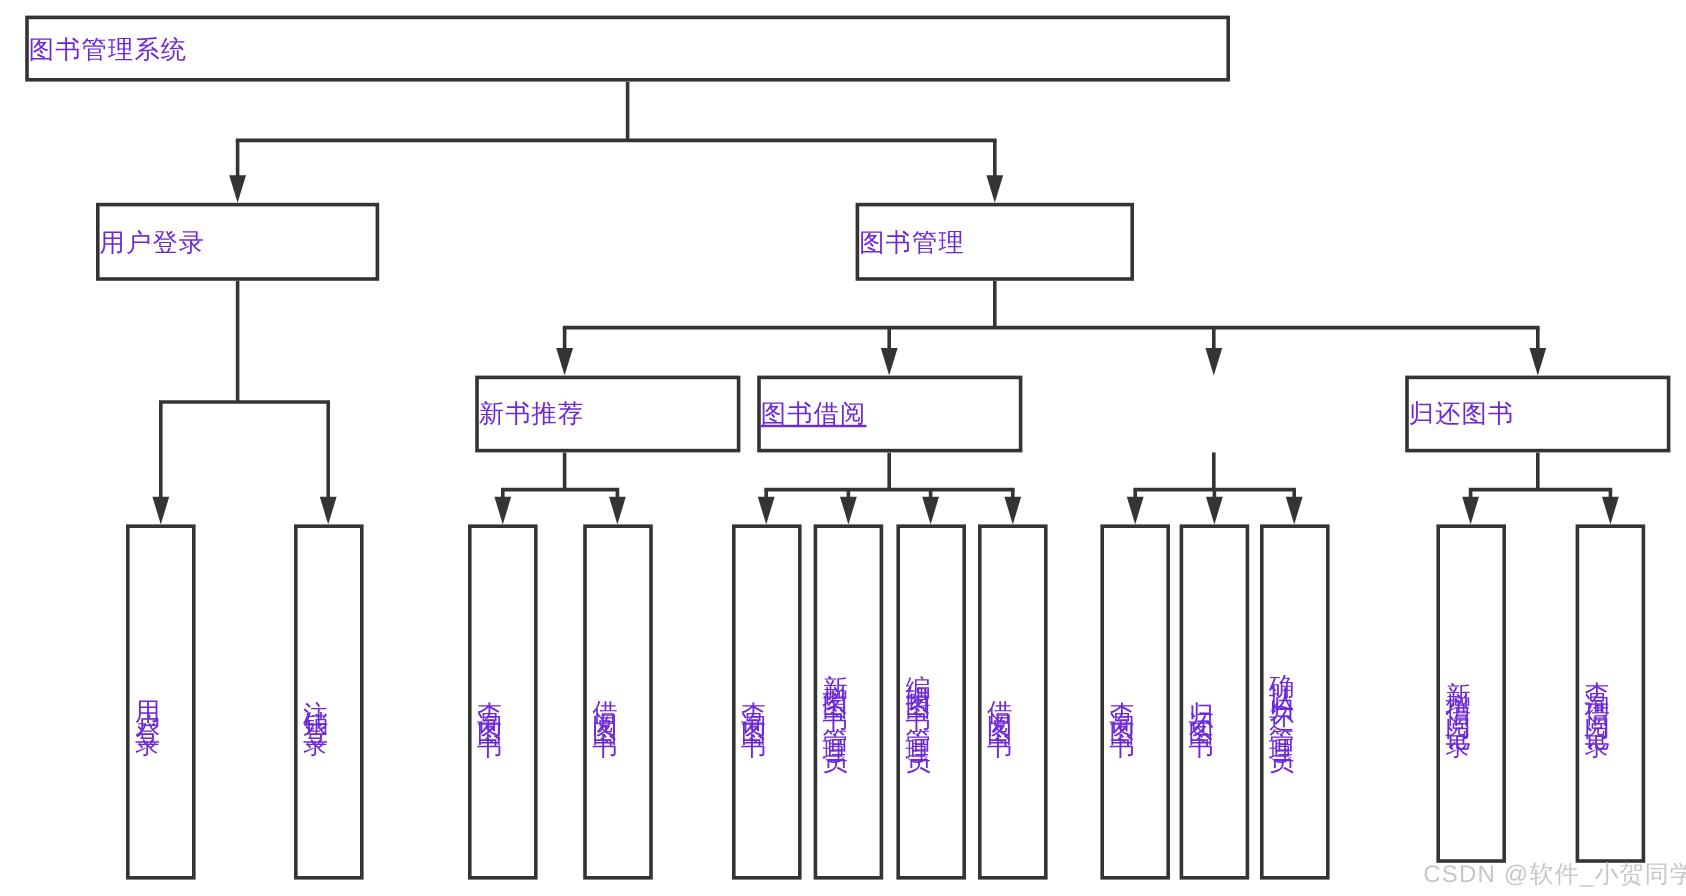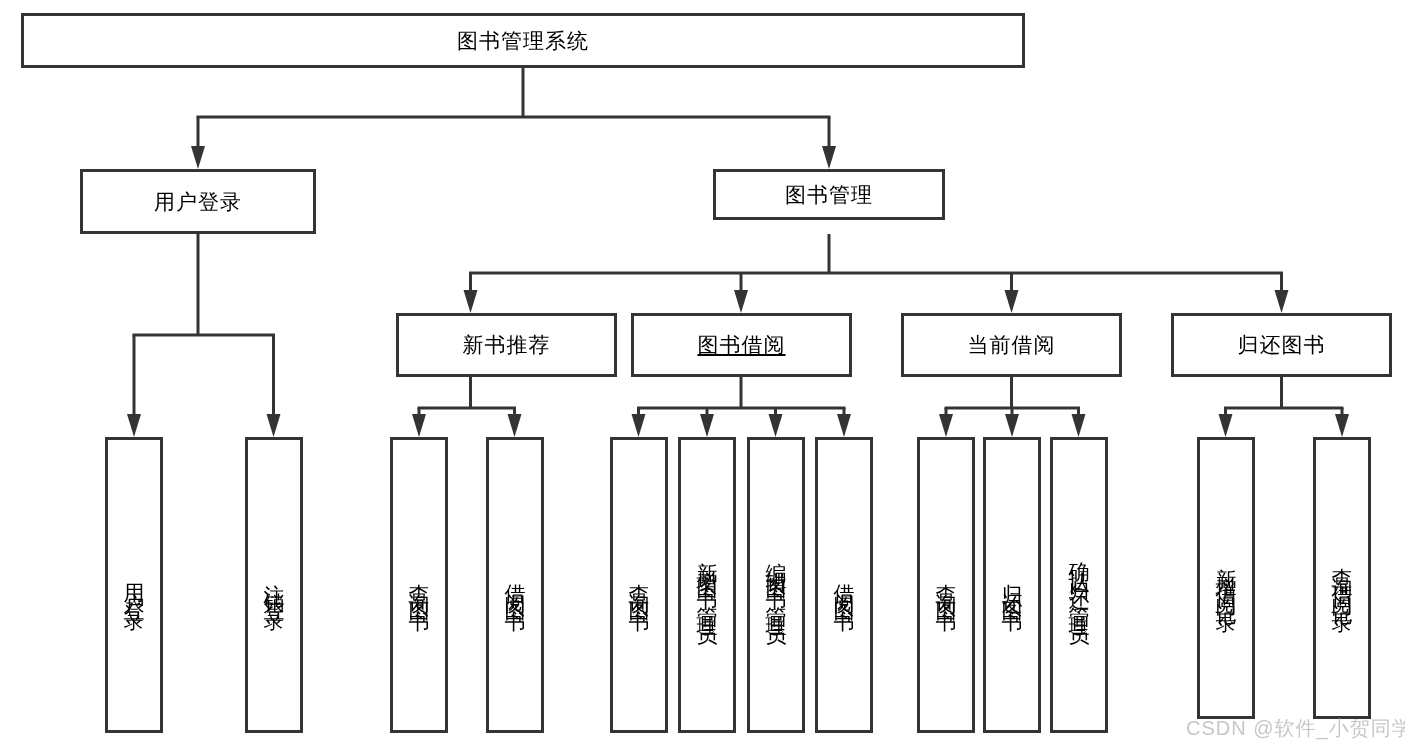--- a/index.html
+++ b/index.html
@@ -9,38 +9,38 @@
     background:#ffffff;
     font-family:"Liberation Sans", sans-serif;
     overflow:hidden;
   }
   #connectors{position:absolute;left:0;top:0;width:1405px;height:747px;}
   .node{
     position:absolute;
     box-sizing:border-box;
     border:3px solid #343434;
     background:#ffffff;
-    display:flex;align-items:center;justify-content:center;
-    color:#000000;
+    display:flex;align-items:center;
+    color:#6d28d9;
     font-size:21px;
     letter-spacing:1px;
     z-index:2;
   }
   .node.vert span{
     writing-mode:vertical-rl;
     text-orientation:mixed;
     letter-spacing:9px;
     font-size:21px;
     white-space:nowrap;
   }
   
   .n-root{left:21px;top:13px;width:1004px;height:55px;}
   
   .n-user-login{left:80px;top:169px;width:236px;height:65px;}
-  .n-book-mgmt{left:713px;top:169px;width:232px;height:51px;}
+  .n-book-mgmt{left:713px;top:169px;width:232px;height:65px;}
   
   .lvl3{top:313px;width:221px;height:64px;}
   .n-new-rec{left:360px;margin-left:36px;}
   .n-borrowing{left:631px;text-decoration:underline;}
   .n-current{left:901px;}
   .n-records{left:1171px;}
   
   .vert{top:437px;width:58px;height:296px;}
   .n-l-user-login{left:105px;}
   .n-l-logout{left:245px;}
@@ -153,23 +153,20 @@
   <div class="node n-book-mgmt">
     <span>图书管理</span>
   </div>
 
   <div class="node lvl3 n-new-rec">
     <span>新书推荐</span>
   </div>
   <div class="node lvl3 n-borrowing">
     <span>图书借阅</span>
   </div>
-  <div class="node lvl3 n-current">
-    <span>当前借阅</span>
-  </div>
   <div class="node lvl3 n-records">
     <span>归还图书</span>
   </div>
 
   <div class="node vert n-l-user-login">
     <span>用户登录</span>
   </div>
   <div class="node vert n-l-logout">
     <span>注销登录</span>
   </div>

